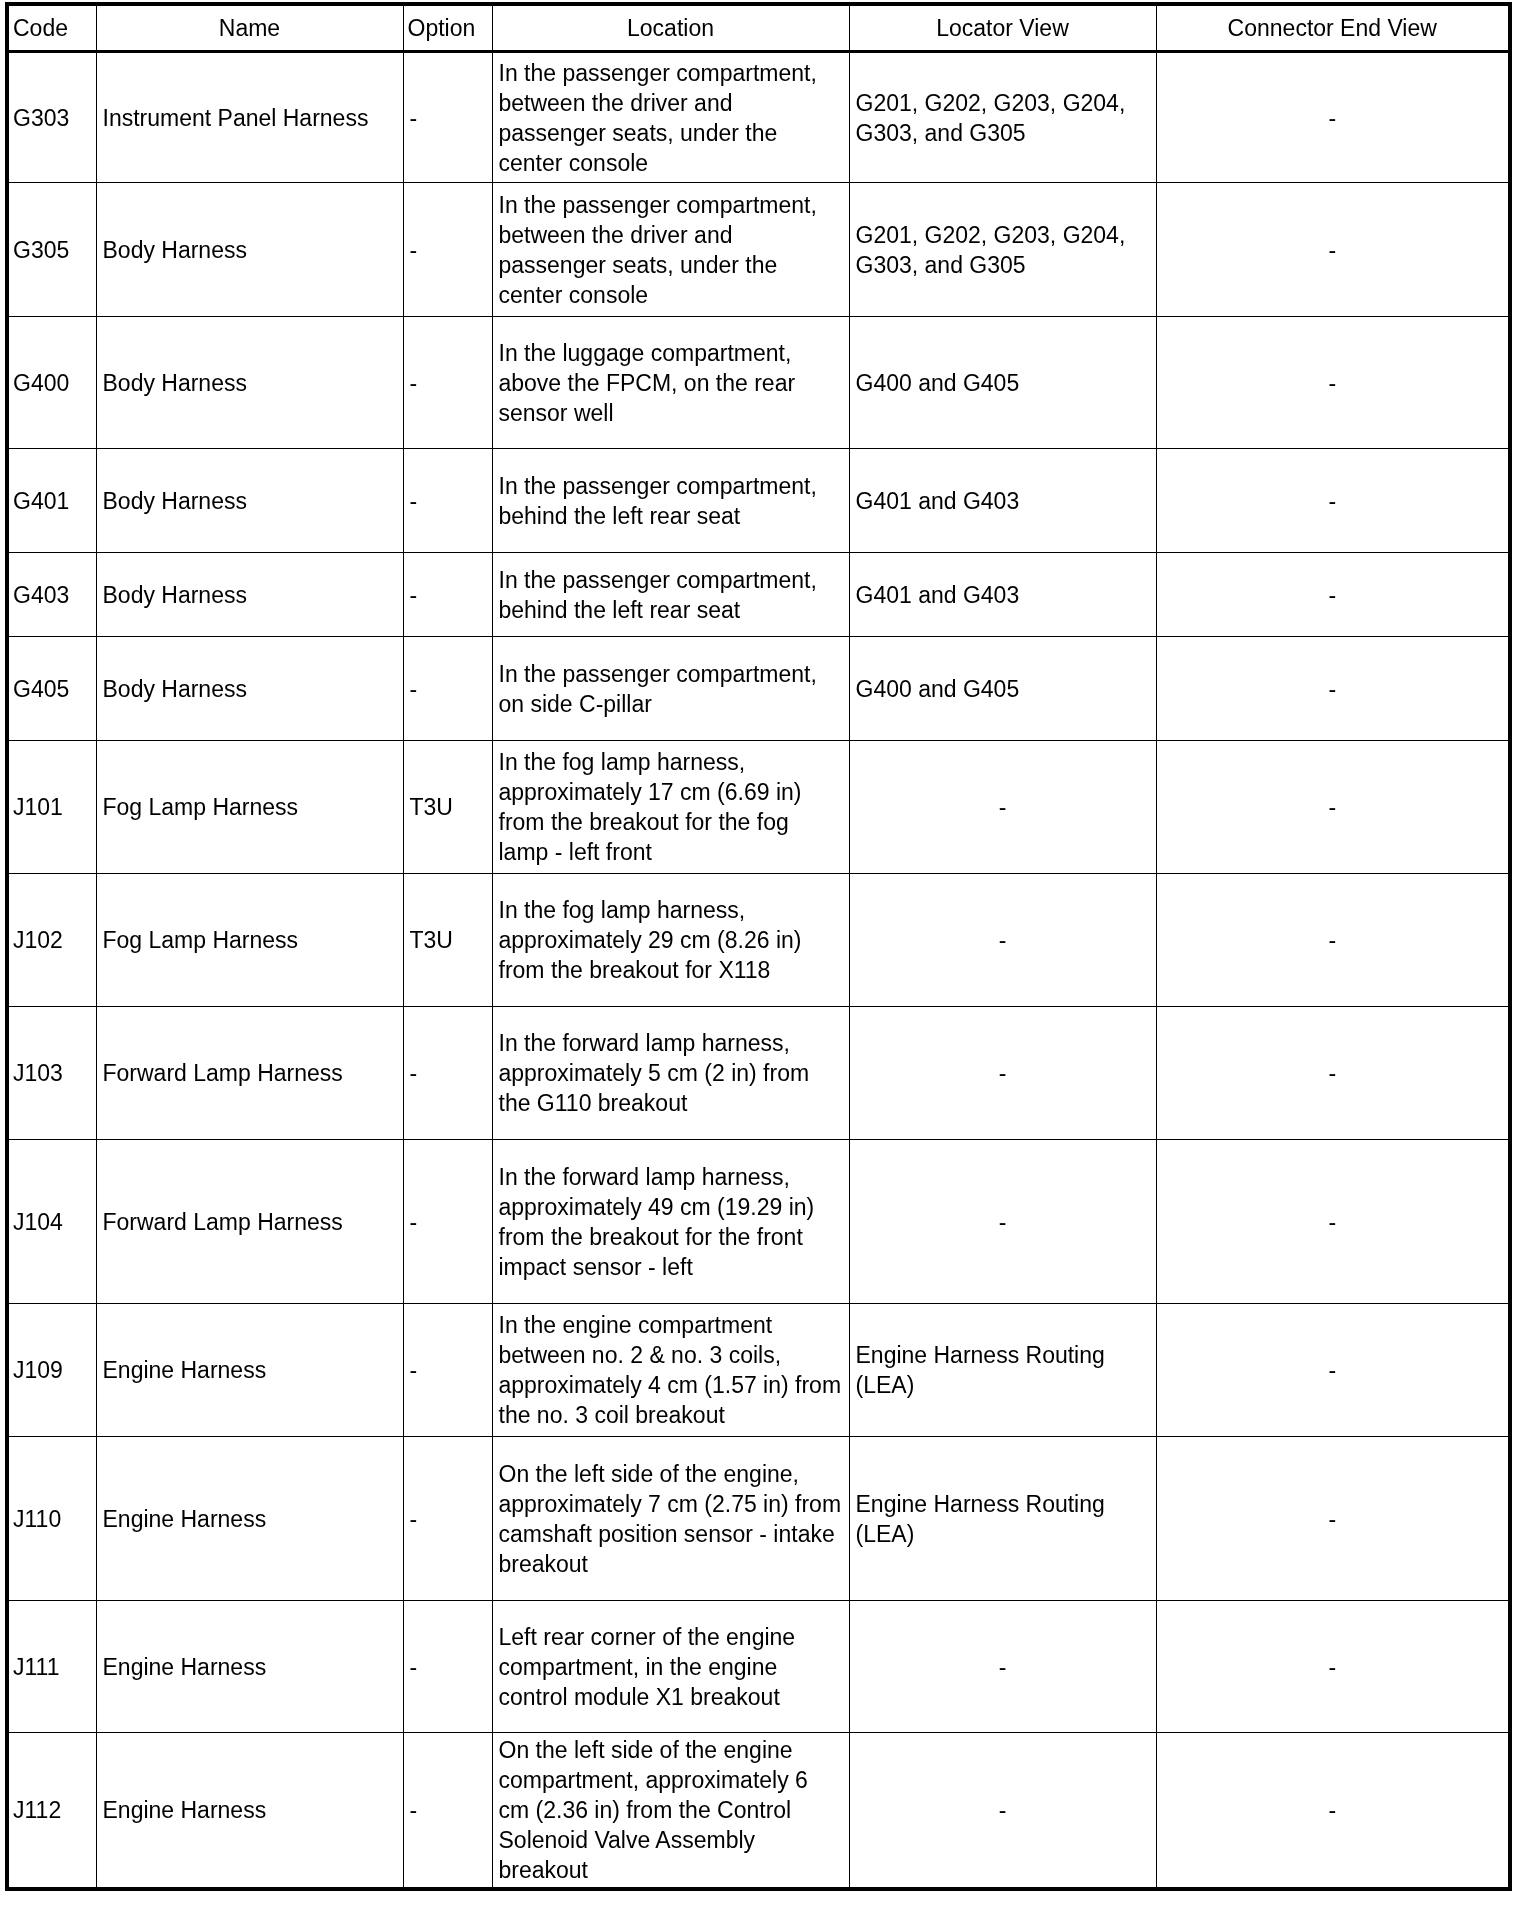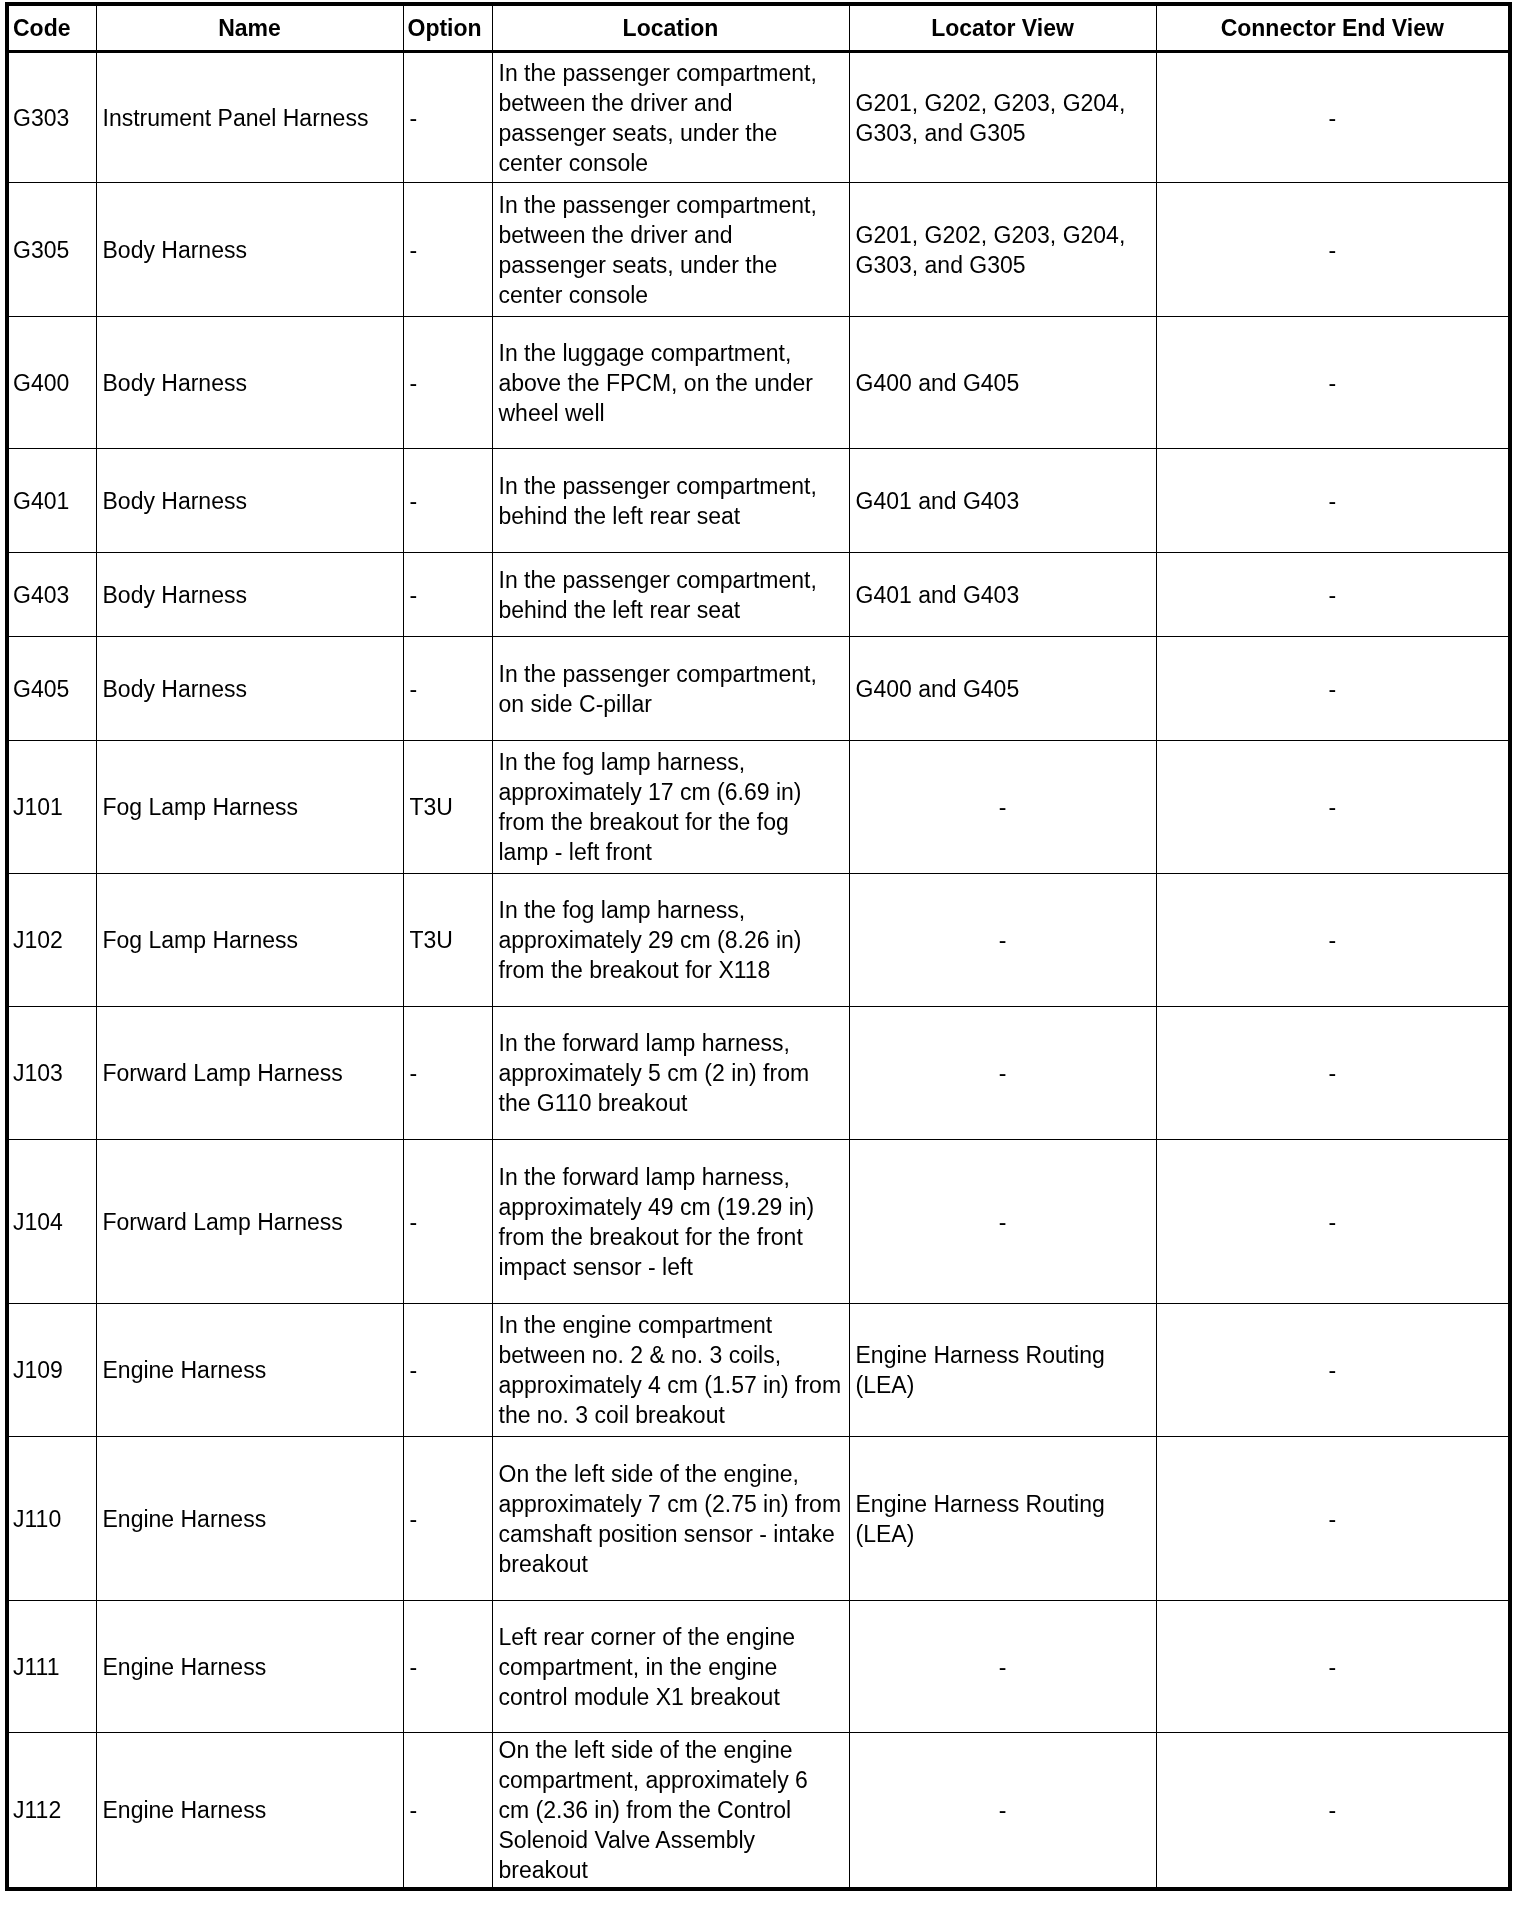--- a/index.html
+++ b/index.html
@@ -16,21 +16,21 @@
       line-height: 30px;
     }
     .tbl th, .tbl td {
       border: 1.5px solid #000;
       padding: 2px 6px;
       vertical-align: middle;
       text-align: left;
       word-wrap: break-word;
     }
     .tbl th {
-      font-weight: bold;
+      font-weight: normal;
       text-align: center;
       height: 40px;
       padding: 2px 4px;
       border-bottom: 3.5px solid #000;
     }
     .tbl th.left { text-align: left; }
     .tbl td.center { text-align: center; }
     .tbl td.code { padding-left: 4px; margin-left: 16px; }
   </style>
 </head>
@@ -69,21 +69,21 @@
       <td>Body Harness</td>
       <td>-</td>
       <td>In the passenger compartment, between the driver and passenger seats, under the center console</td>
       <td>G201, G202, G203, G204, G303, and G305</td>
       <td class="center">-</td>
     </tr>
     <tr style="height:132px">
       <td class="code">G400</td>
       <td>Body Harness</td>
       <td>-</td>
-      <td>In the luggage compartment, above the FPCM, on the under wheel well</td>
+      <td>In the luggage compartment, above the FPCM, on the rear sensor well</td>
       <td>G400 and G405</td>
       <td class="center">-</td>
     </tr>
     <tr style="height:104px">
       <td class="code">G401</td>
       <td>Body Harness</td>
       <td>-</td>
       <td>In the passenger compartment, behind the left rear seat</td>
       <td>G401 and G403</td>
       <td class="center">-</td>

